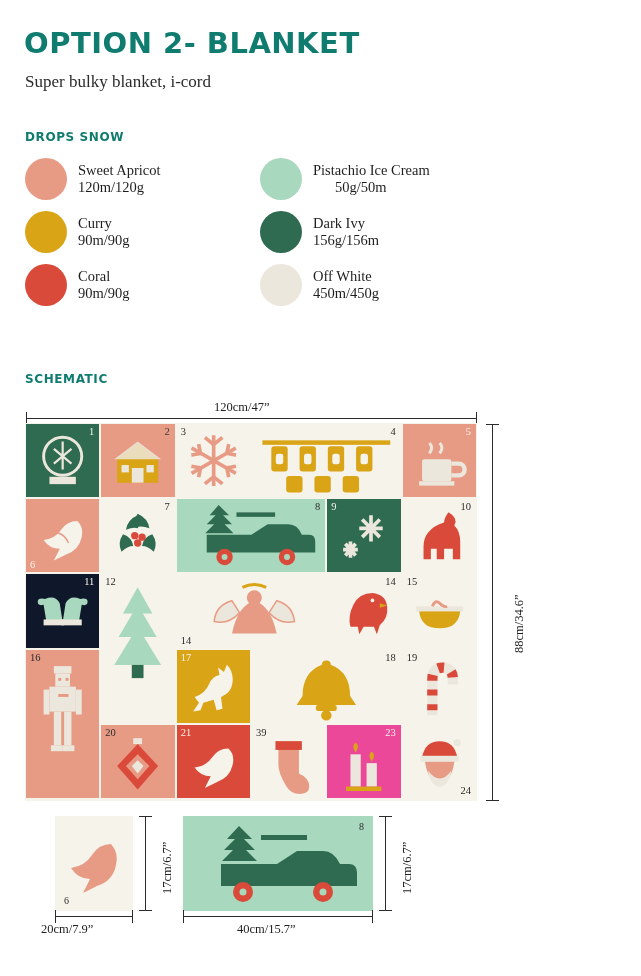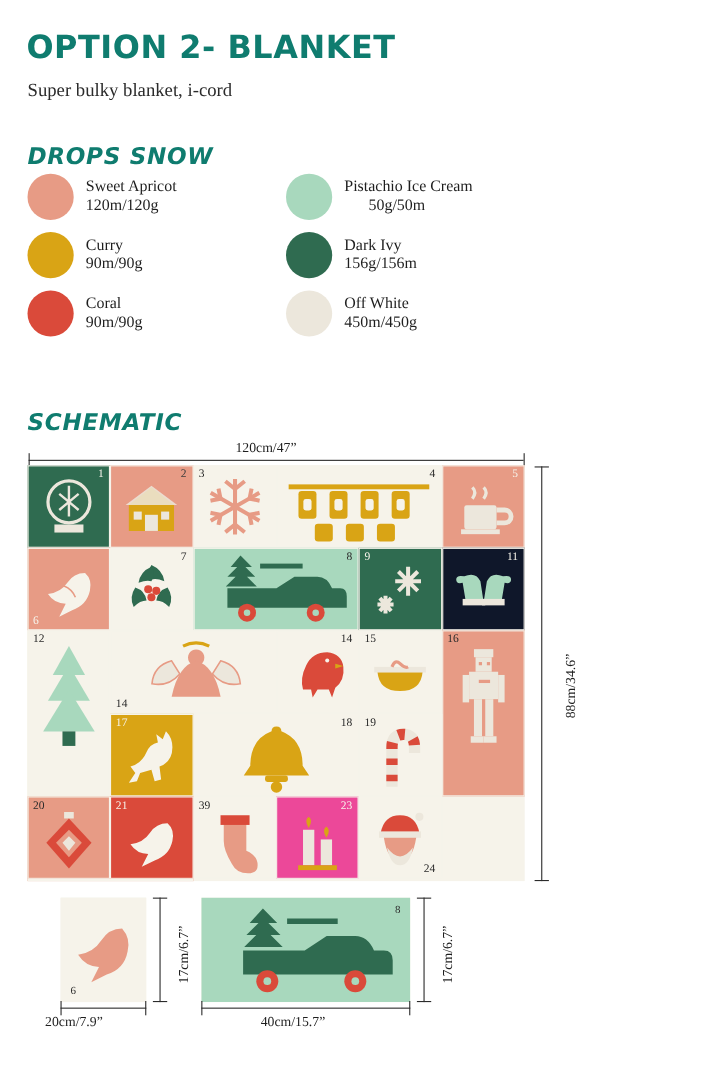--- a/index.html
+++ b/index.html
@@ -36,25 +36,24 @@
     position: absolute;
     left: 25px;
     top: 72px;
     font-family: "Liberation Serif", serif;
     font-size: 17px;
     color: #2b2b2b;
   }
   .section-head {
     font-family: "DejaVu Sans", sans-serif;
     font-weight: bold;
-    font-size: 21px;
+    font-size: 12px;
     letter-spacing: 0.6px;
     color: #0f7c6f;
     position: absolute;
-    font-style: italic;
   }
   #yarn-head { left: 25px; top: 130px; }
   #schem-head { left: 25px; top: 372px; }
 
   .yarn-list {
     position: absolute;
     left: 25px;
     top: 158px;
     width: 470px;
   }
@@ -346,20 +345,26 @@
           </g>
         </svg>
       </div>
       <div class="cell" style="grid-column: span 4; background:#2f6b50;">
         <span class="num n-tl" style="color:#f6f3ea">9</span>
         <svg class="motif" viewBox="0 0 100 100" preserveAspectRatio="none">
           <g stroke="#ece7dc" stroke-width="5">
             <path d="M60 22 L60 58 M44 40 L76 40 M48 28 L72 52 M72 28 L48 52"></path>
             <path d="M32 58 L32 80 M22 69 L42 69 M25 61 L39 77 M39 61 L25 77"></path>
           </g>
+        </svg>
+      </div>
+      <div class="cell" style="grid-column: span 4; background:#f6f3ea;">
+        <span class="num n-tr">10</span>
+        <svg class="motif" viewBox="0 0 100 100" preserveAspectRatio="none">
+          <path d="M62 18 q-6 8 -6 14 q-14 4 -22 14 q-6 8 -6 18 l0 18 l10 0 l0 -14 l8 0 l0 14 l10 0 l0 -14 l12 0 l0 14 l10 0 l0 -24 q0 -14 -8 -22 q6 -10 -8 -18 Z" fill="#da4a3a"></path>
         </svg>
       </div>
 
       <div class="cell" style="grid-column: span 4; background:#0f172a;">
         <span class="num n-tr" style="color:#f6f3ea">11</span>
         <svg class="motif" viewBox="0 0 100 100" preserveAspectRatio="none">
           <g fill="#a8d8bd">
             <path d="M26 34 q14 -6 20 6 l4 26 q-12 6 -22 0 l-4 -24 q-8 2 -8 -4 q0 -6 10 -4 Z"></path>
             <path d="M74 34 q-14 -6 -20 6 l-4 26 q12 6 22 0 l4 -24 q8 2 8 -4 q0 -6 -10 -4 Z"></path>
           </g>

